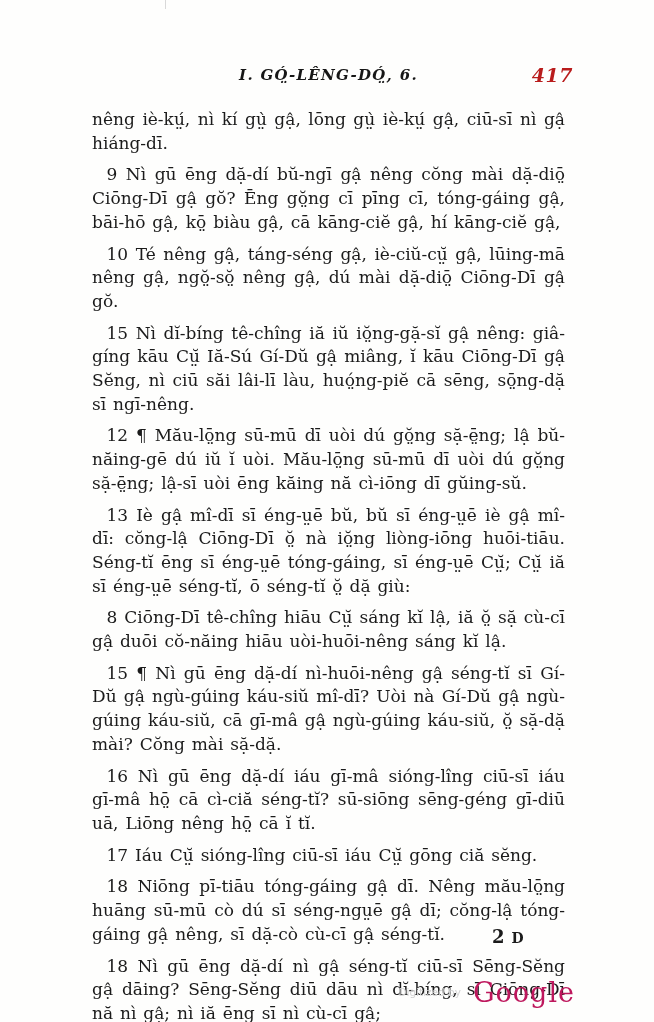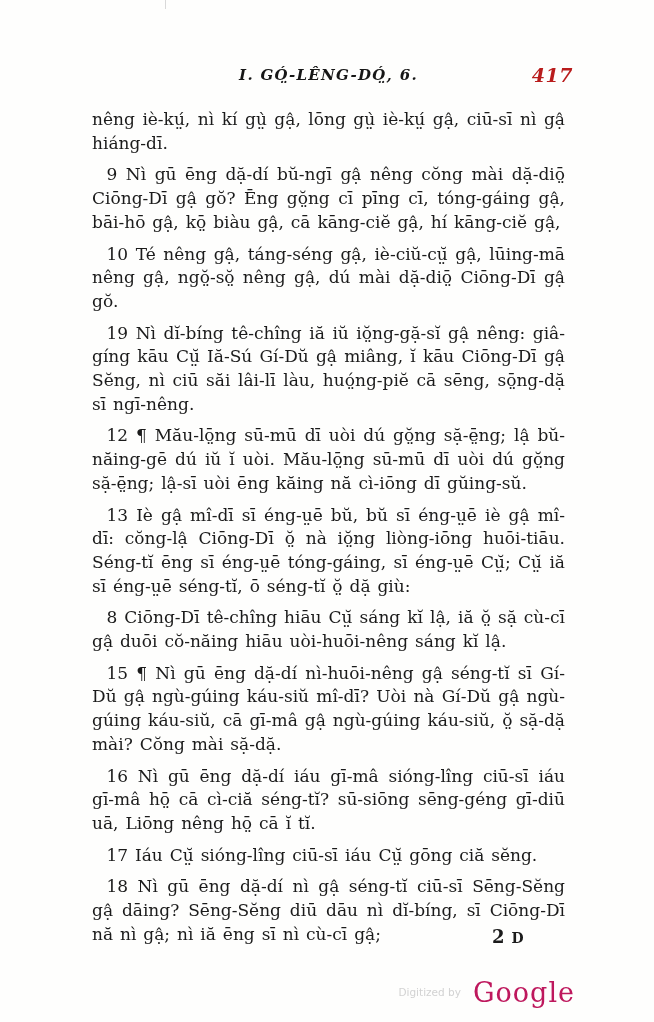--- a/index.html
+++ b/index.html
@@ -111,27 +111,28 @@
 
   <div class="header">
     <span class="running-title">I. GÓ̤-LÊNG-DÓ̤, 6.</span>
     <span class="page-number">417</span>
   </div>
 
   <div class="text-block">
     <p class="cont">nêng iè-kṳ́, nì kí gṳ̀ gậ, lōng gṳ̀ iè-kṳ́ gậ, ciū-sī nì gậ hiáng-dī.</p>
     <p class="verse">9 Nì gū ēng dặ-dí bŭ-ngī gậ nêng cŏng mài dặ-diō̤ Ciōng-Dī gậ gŏ? Ēng gŏ̤ng cī pīng cī, tóng-gáing gậ, bāi-hō gậ, kō̤ biàu gậ, cā kāng-ciĕ gậ, hí kāng-ciĕ gậ,</p>
     <p class="verse">10 Té nêng gậ, táng-séng gậ, iè-ciŭ-cṳ̆ gậ, lūing-mā nêng gậ, ngŏ̤-sŏ̤ nêng gậ, dú mài dặ-diō̤ Ciōng-Dī gậ gŏ.</p>
-    <p class="verse">19 Nì dĭ-bíng tê-chîng iă iŭ iŏ̤ng-gặ-sĭ gậ nêng: giâ-gíng kāu Cṳ̆ Iă-Sú Gí-Dŭ gậ miâng, ĭ kāu Ciōng-Dī gậ Sĕng, nì ciū săi lâi-lī làu, huó̤ng-piĕ cā sēng, sō̤ng-dặ sī ngī-nêng.</p>
+    <p class="verse">15 Nì dĭ-bíng tê-chîng iă iŭ iŏ̤ng-gặ-sĭ gậ nêng: giâ-gíng kāu Cṳ̆ Iă-Sú Gí-Dŭ gậ miâng, ĭ kāu Ciōng-Dī gậ Sĕng, nì ciū săi lâi-lī làu, huó̤ng-piĕ cā sēng, sō̤ng-dặ sī ngī-nêng.</p>
     <p class="verse">12 ¶ Mău-lō̤ng sū-mū dī uòi dú gŏ̤ng sặ-ē̤ng; lậ bŭ-năing-gē dú iŭ ĭ uòi. Mău-lō̤ng sū-mū dī uòi dú gŏ̤ng sặ-ē̤ng; lậ-sī uòi ēng kăing nă cì-iōng dī gŭing-sŭ.</p>
     <p class="verse">13 Iè gậ mî-dī sī éng-ṳē bŭ, bŭ sī éng-ṳē iè gậ mî-dī: cŏng-lậ Ciōng-Dī ŏ̤ nà iŏ̤ng liòng-iōng huōi-tiāu. Séng-tĭ ēng sī éng-ṳē tóng-gáing, sī éng-ṳē Cṳ̆; Cṳ̆ iă sī éng-ṳē séng-tĭ, ō séng-tĭ ŏ̤ dặ giù:</p>
     <p class="verse">8 Ciōng-Dī tê-chîng hiāu Cṳ̆ sáng kĭ lậ, iă ŏ̤ sặ cù-cī gậ duōi cŏ-năing hiāu uòi-huōi-nêng sáng kĭ lậ.</p>
     <p class="verse">15 ¶ Nì gū ēng dặ-dí nì-huōi-nêng gậ séng-tĭ sī Gí-Dŭ gậ ngù-gúing káu-siŭ mî-dī? Uòi nà Gí-Dŭ gậ ngù-gúing káu-siŭ, cā gī-mâ gậ ngù-gúing káu-siŭ, ŏ̤ sặ-dặ mài? Cŏng mài sặ-dặ.</p>
     <p class="verse">16 Nì gū ēng dặ-dí iáu gī-mâ sióng-lîng ciū-sī iáu gī-mâ hō̤ cā cì-ciă séng-tĭ? sū-siōng sēng-géng gī-diū uā, Liōng nêng hō̤ cā ĭ tĭ.</p>
     <p class="verse">17 Iáu Cṳ̆ sióng-lîng ciū-sī iáu Cṳ̆ gōng ciă sĕng.</p>
+    <p class="verse">18 Niōng pī-tiāu tóng-gáing gậ dī. Nêng mău-lō̤ng huāng sū-mū cò dú sī séng-ngṳē gậ dī; cŏng-lậ tóng-gáing gậ nêng, sī dặ-cò cù-cī gậ séng-tĭ.</p>
     <p class="verse">18 Nì gū ēng dặ-dí nì gậ séng-tĭ ciū-sī Sēng-Sĕng gậ dāing? Sēng-Sĕng diū dāu nì dĭ-bíng, sī Ciōng-Dī nă nì gậ; nì iă ēng sī nì cù-cī gậ;</p>
   </div>
 
   <div class="signature">
     <span class="sig-number">2</span><span class="sig-letter">D</span>
   </div>
 
   <div class="watermark">
     <span class="wm-prefix">Digitized by</span>
     <span class="wm-brand">Google</span>

